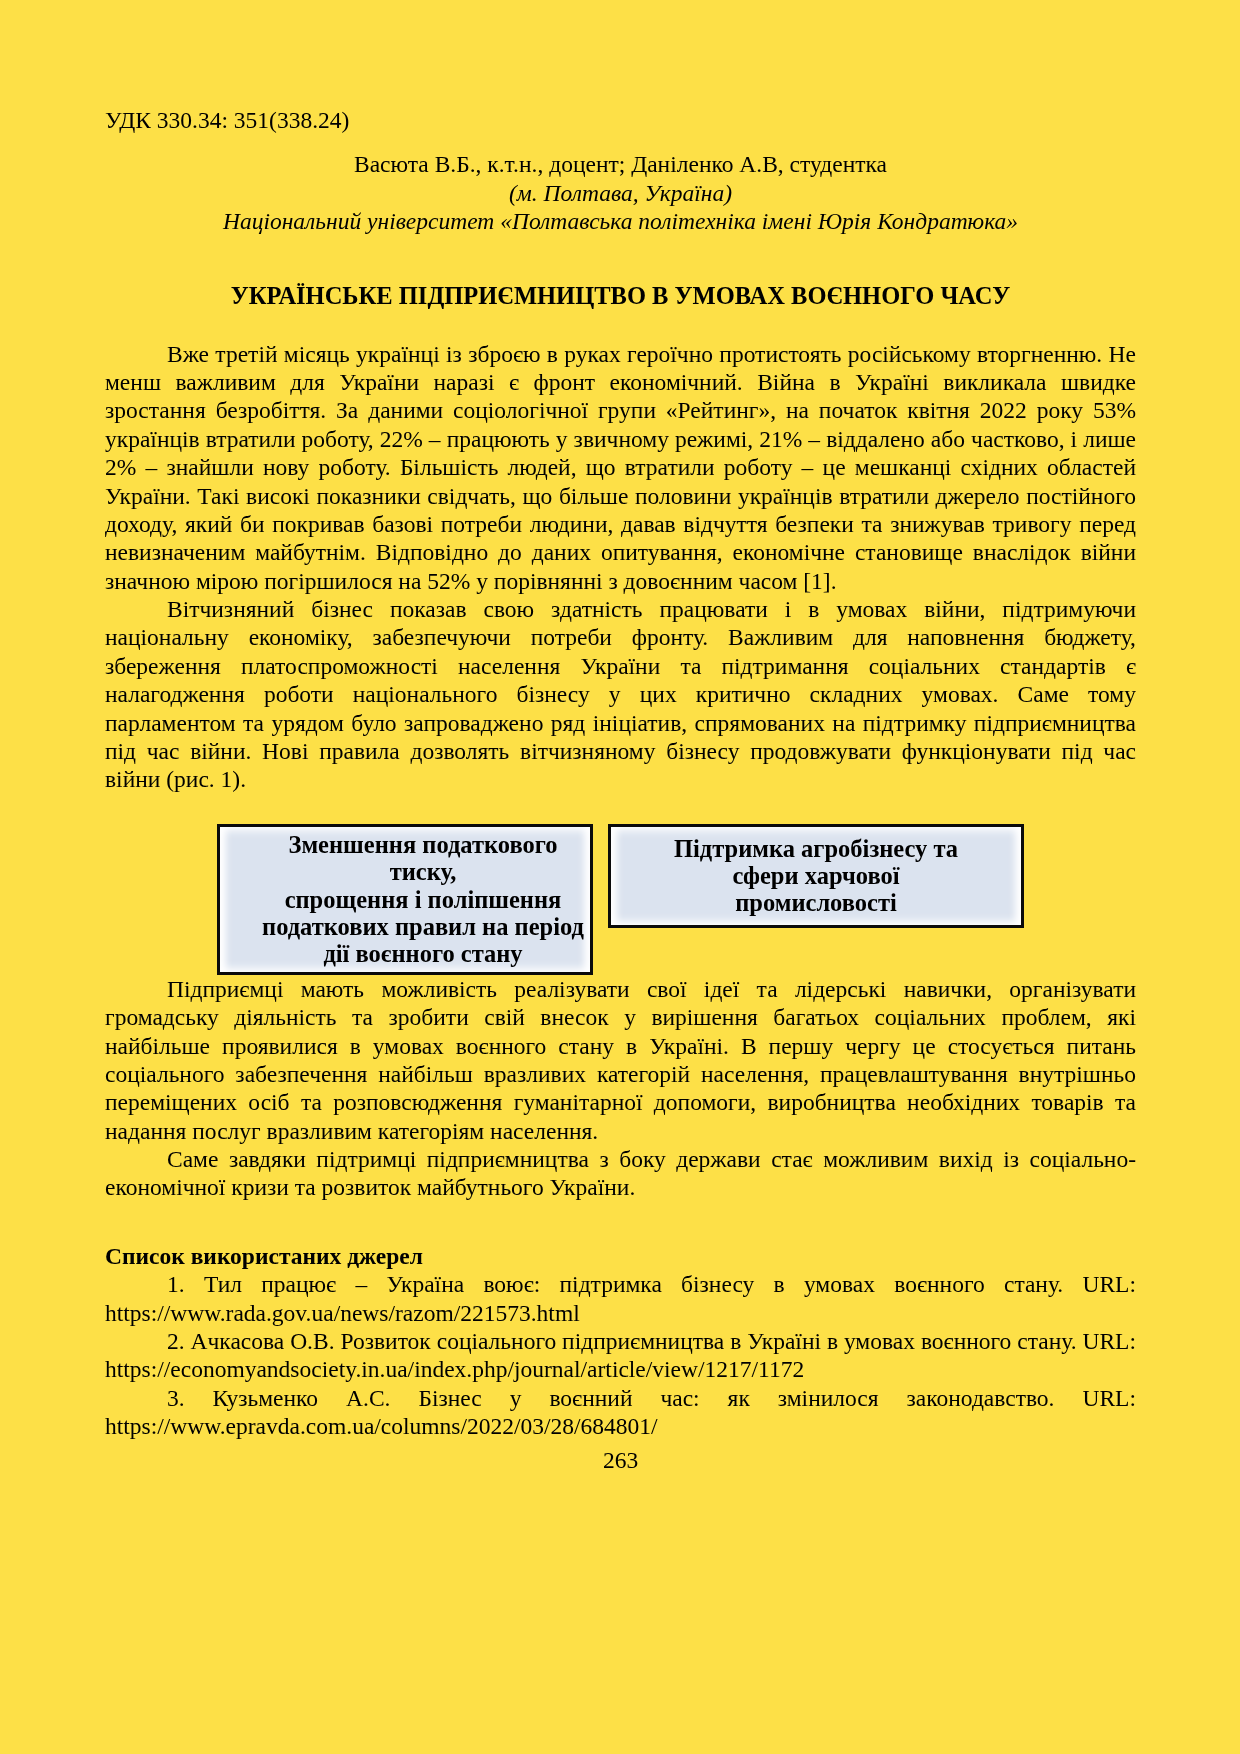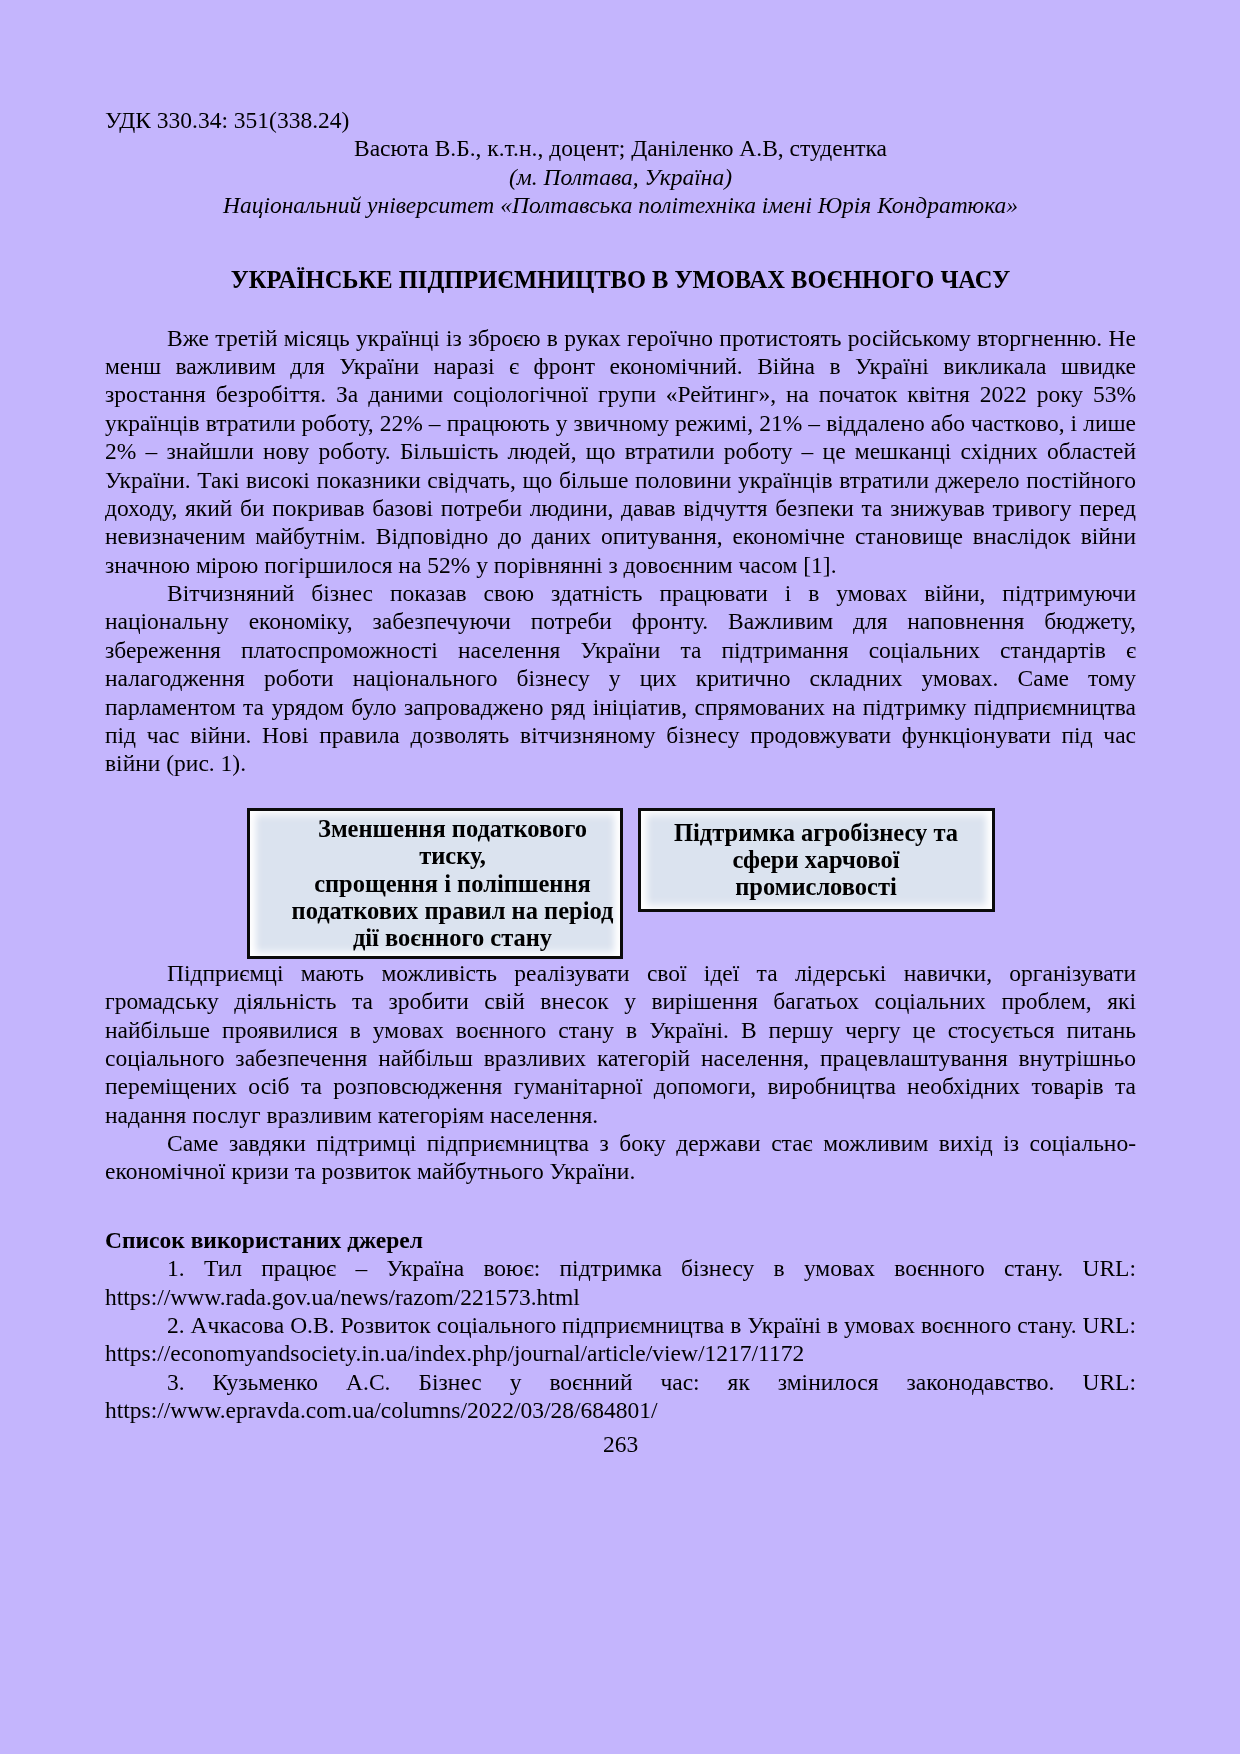--- a/index.html
+++ b/index.html
@@ -1,32 +1,32 @@
 <!DOCTYPE html>
 <html lang="uk"><head>
 <meta charset="utf-8">
 <style>
   html, body { margin: 0; padding: 0; background: #888; }
   .page {
     position: relative;
     width: 1240px;
     height: 1754px;
     margin: 0 auto;
-    background: #c4b5fd;
+    background: #fde047;
     color: #000000;
     font-family: "Liberation Serif", "DejaVu Serif", serif;
     font-size: 23.5px;
     line-height: 1.208;
     box-sizing: border-box;
     padding: 106px 104px 0 105px;
     overflow: hidden;
   }
   p { margin: 0; }
   .udk { text-align: left; }
-  .authors { text-align: center; }
+  .authors { text-align: center; margin-top: 16px; }
   .affiliation { text-align: center; font-style: italic; }
   .title {
     font-size: 24.5px;
     font-weight: bold;
     text-align: center;
     margin: 46px 0 30px 0;
     line-height: 1.15;
   }
   .body {
     text-align: justify;
@@ -53,21 +53,21 @@
     line-height: 1.12;
     white-space: pre-line;
     padding: 4px 6px;
     box-shadow:
       inset 9px 0 7px -3px rgba(255,255,255,0.97),
       inset -9px 0 7px -3px rgba(255,255,255,0.97),
       inset 0 8px 8px -4px rgba(255,255,255,0.9),
       inset 0 -8px 8px -4px rgba(255,255,255,0.9);
   }
   .box-tax   { width: 376px; min-height: 114px; padding-left: 42px; }
-  .box-agro  { width: 357px; min-height: 104px; }
+  .box-agro  { width: 416px; min-height: 104px; }
   .box-labor { width: 238px; min-height: 106px; }
   .box-reloc { width: 207px; min-height: 106px; }
   .caption {
     text-align: left;
     text-indent: 70px;
     margin: 40px 0 46px 0;
   }
   .refs-heading {
     font-size: 23.5px;
     font-weight: bold;

